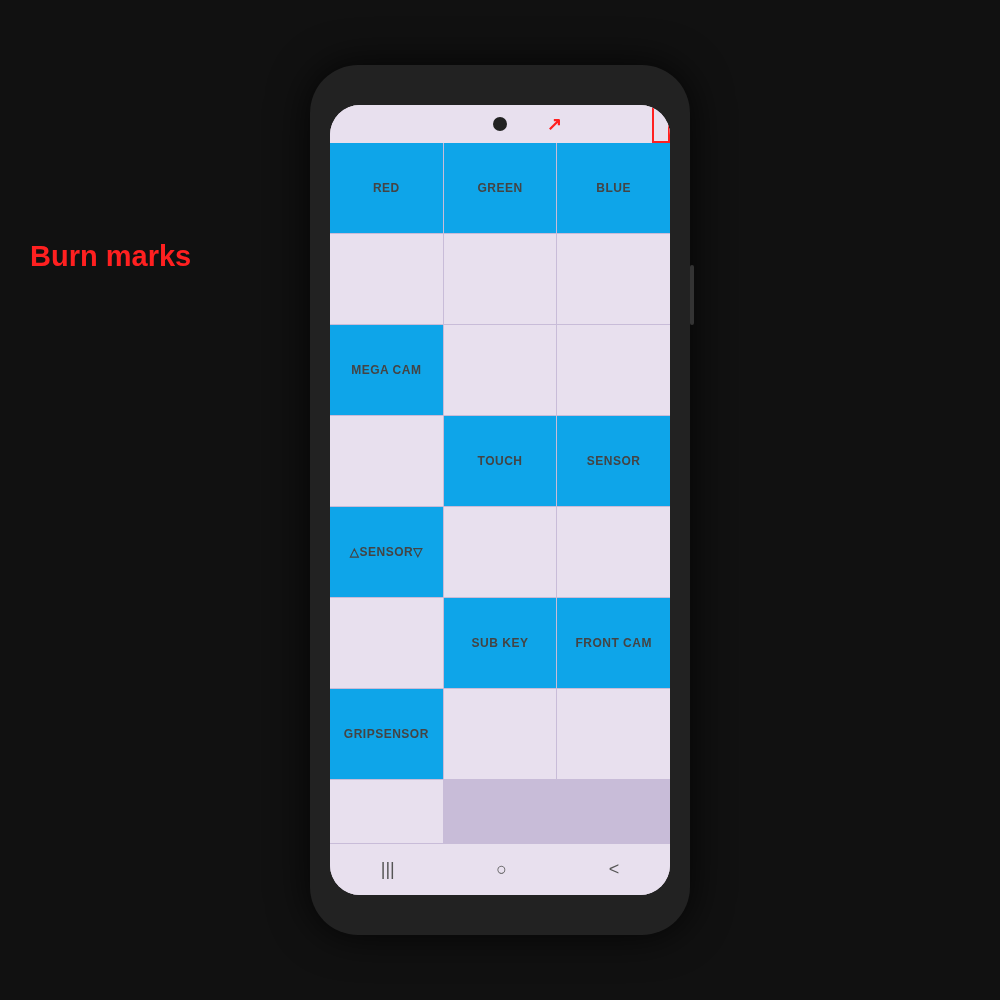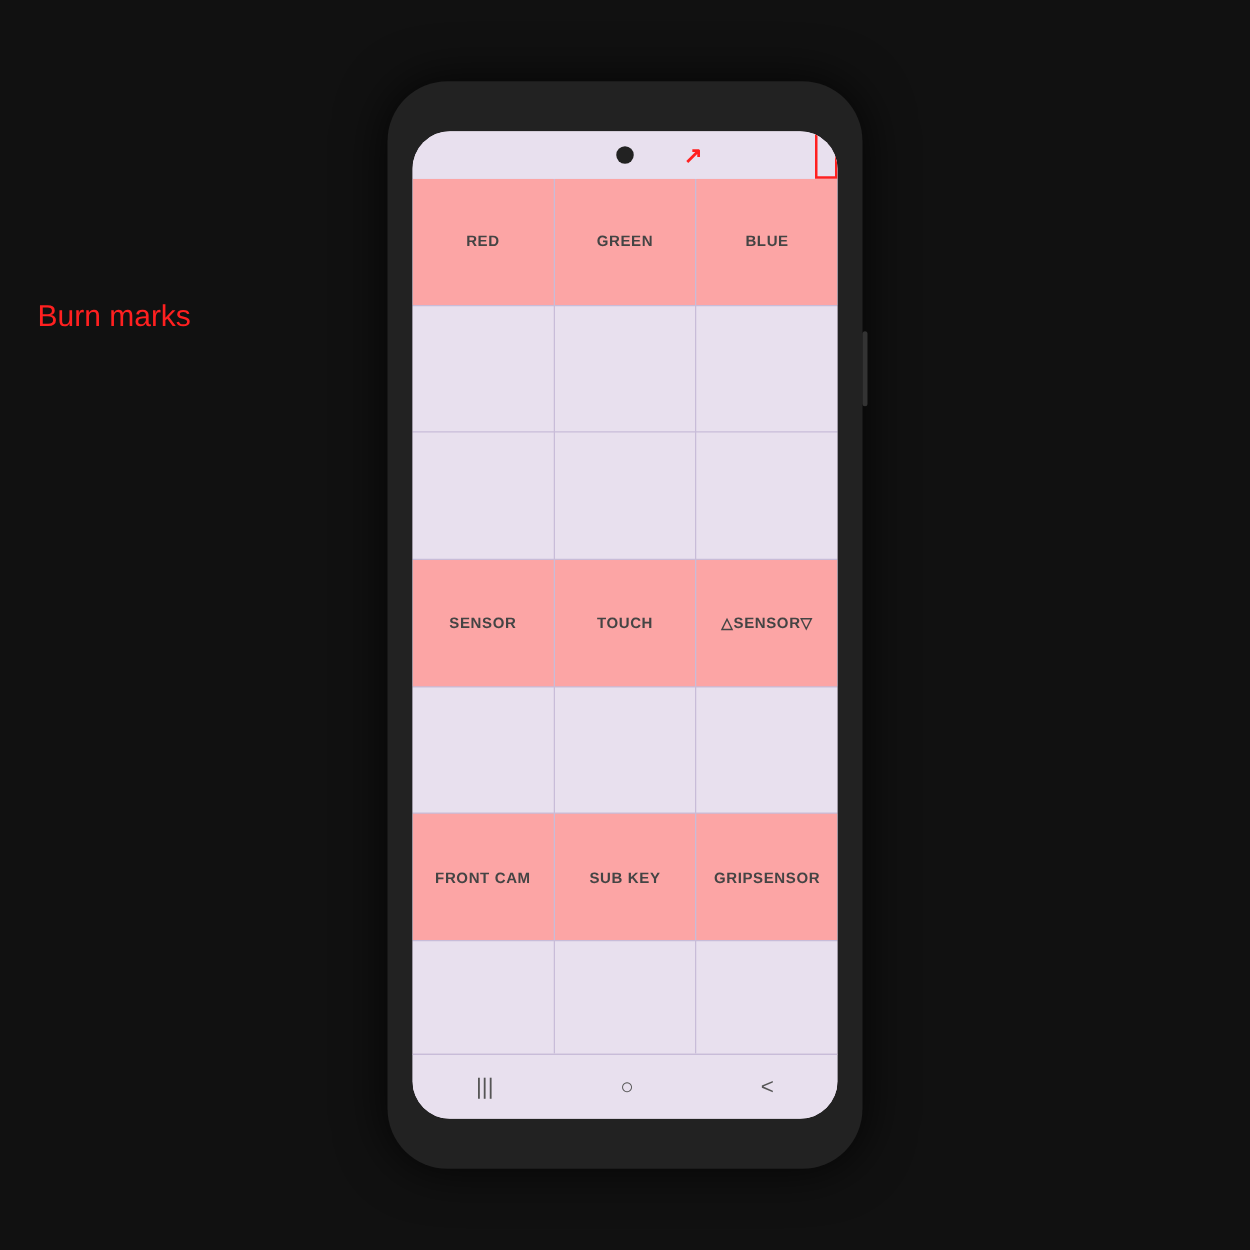--- a/index.html
+++ b/index.html
@@ -23,22 +23,22 @@
       display: flex;
       align-items: center;
       justify-content: center;
     }
 
     .burn-marks-label {
       position: absolute;
       left: 30px;
       top: 240px;
       color: #ff2020;
-      font-size: 24px;
-      font-weight: normal;
+      font-size: 29px;
+      font-weight: bold;
       z-index: 10;
     }
 
     .phone-outer {
       width: 380px;
       height: 870px;
       background: #222;
       border-radius: 48px;
       position: relative;
       display: flex;
@@ -106,21 +106,21 @@
       flex: 1;
       display: grid;
       grid-template-columns: repeat(3, 1fr);
       grid-template-rows: repeat(6, 1fr) auto;
       gap: 1px;
       background: #c8bcd8;
       overflow: hidden;
     }
 
     .grid-cell {
-      background: #fca5a5;
+      background: #0ea5e9;
       display: flex;
       align-items: center;
       justify-content: center;
       font-size: 12px;
       font-weight: 600;
       letter-spacing: 0.5px;
       color: #444;
       cursor: pointer;
       transition: background 0.1s;
       min-height: 90px;
@@ -180,35 +180,36 @@
       <div class="test-grid">
 
         <div class="grid-cell">RED</div>
         <div class="grid-cell">GREEN</div>
         <div class="grid-cell">BLUE</div>
 
         <div class="grid-cell empty"></div>
         <div class="grid-cell empty"></div>
         <div class="grid-cell empty"></div>
 
-
-        <div class="grid-cell empty"></div>
-        <div class="grid-cell empty"></div>
-        <div class="grid-cell empty"></div>
-
+        <div class="grid-cell">MEGA CAM</div>
+
+        <div class="grid-cell empty"></div>
+        <div class="grid-cell empty"></div>
+        <div class="grid-cell empty"></div>
+
+        <div class="grid-cell">TOUCH</div>
         <div class="grid-cell">SENSOR</div>
-        <div class="grid-cell">TOUCH</div>
         <div class="grid-cell">△SENSOR▽</div>
 
         <div class="grid-cell empty"></div>
         <div class="grid-cell empty"></div>
         <div class="grid-cell empty"></div>
 
+        <div class="grid-cell">SUB KEY</div>
         <div class="grid-cell">FRONT CAM</div>
-        <div class="grid-cell">SUB KEY</div>
         <div class="grid-cell">GRIPSENSOR</div>
 
         <div class="grid-cell empty"></div>
         <div class="grid-cell empty"></div>
         <div class="grid-cell empty"></div>
 
       </div>
 
       <div class="nav-bar">
         <div class="nav-icon">|||</div>

